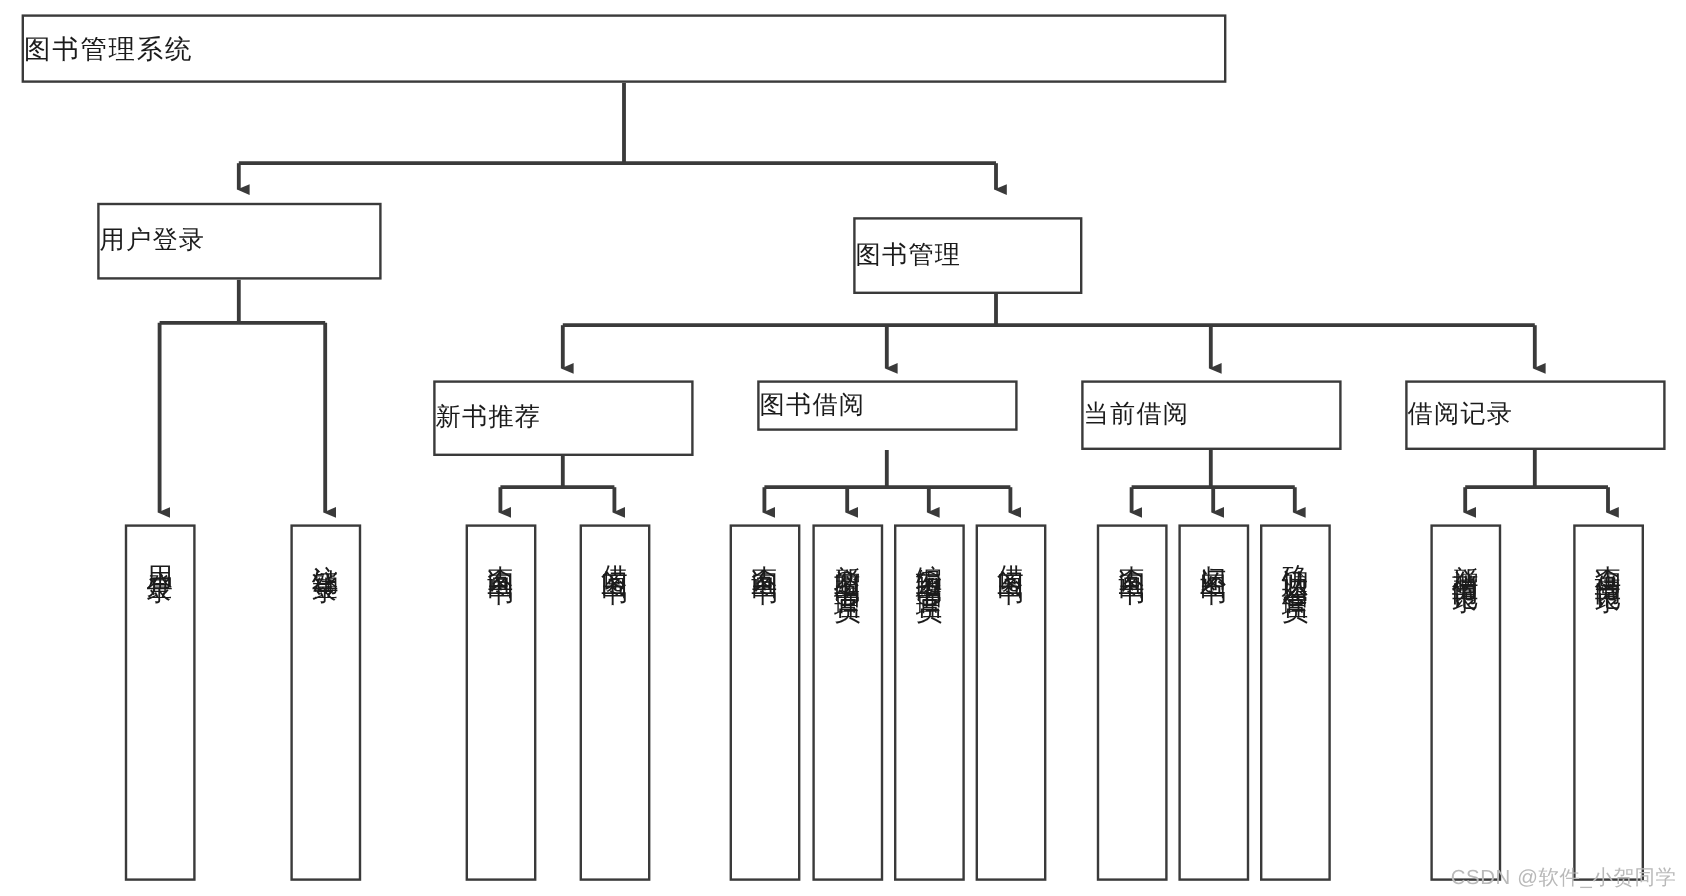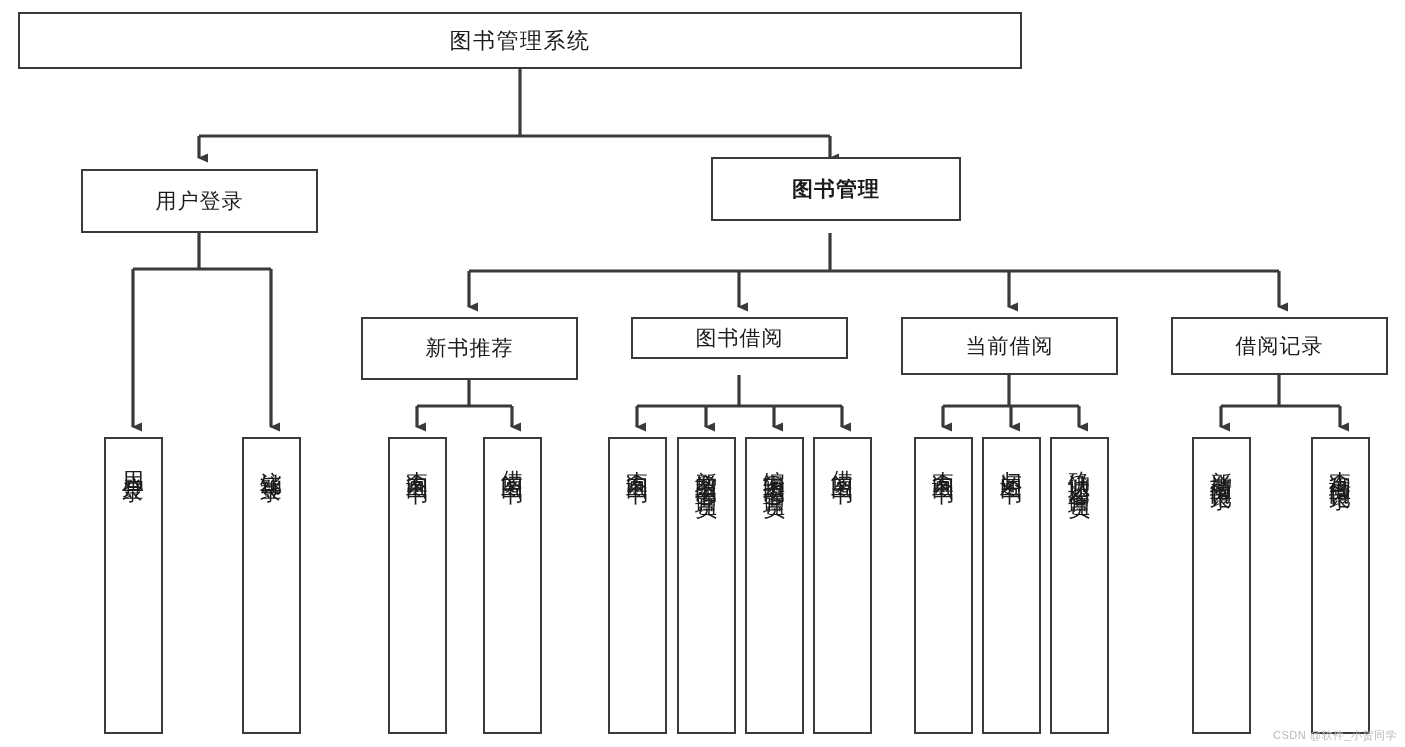--- a/index.html
+++ b/index.html
@@ -22,21 +22,21 @@
     height:747px;
     pointer-events:none;
   }
   .node{
     position:absolute;
     box-sizing:border-box;
     background:#ffffff;
     border:2px solid #3a3a3a;
     display:flex;
     align-items:center;
-    justify-content:center;
+    justify-content:flex-start;
     color:#1b1b1b;
   }
   .node .lbl{
     display:block;
     text-align:center;
     line-height:1.18;
     white-space:nowrap;
   }
   
   .node.h .lbl{
@@ -55,21 +55,21 @@
     text-orientation:upright;
     font-size:22px;
     line-height:1.05;
     letter-spacing:4px;
     white-space:nowrap;
   }
   .watermark{
     position:absolute;
     right:8px;
     bottom:4px;
-    font-size:11px;
+    font-size:17px;
     color:#b9b9b9;
     letter-spacing:0.5px;
     white-space:nowrap;
     user-select:none;
     margin-top:44px;
   }
 </style>
 </head>
 <body>
 
@@ -125,21 +125,21 @@
     </g>
   </svg>
 
   <div class="node h root" style="left:18px; top:12px; width:1004px; height:57px;">
     <span class="lbl">图书管理系统</span>
   </div>
 
   <div class="node h" style="left:81px; top:169px; width:237px; height:64px;">
     <span class="lbl">用户登录</span>
   </div>
-  <div class="node h" style="left:711px; top:157px; width:250px; height:64px;font-weight:bold;">
+  <div class="node h" style="left:711px; top:181px; width:191px; height:64px;">
     <span class="lbl">图书管理</span>
   </div>
 
   <div class="node h" style="left:361px; top:317px; width:217px; height:63px;">
     <span class="lbl">新书推荐</span>
   </div>
   <div class="node h" style="left:631px; top:317px; width:217px; height:42px;">
     <span class="lbl">图书借阅</span>
   </div>
   <div class="node h" style="left:901px; top:317px; width:217px; height:58px;">

